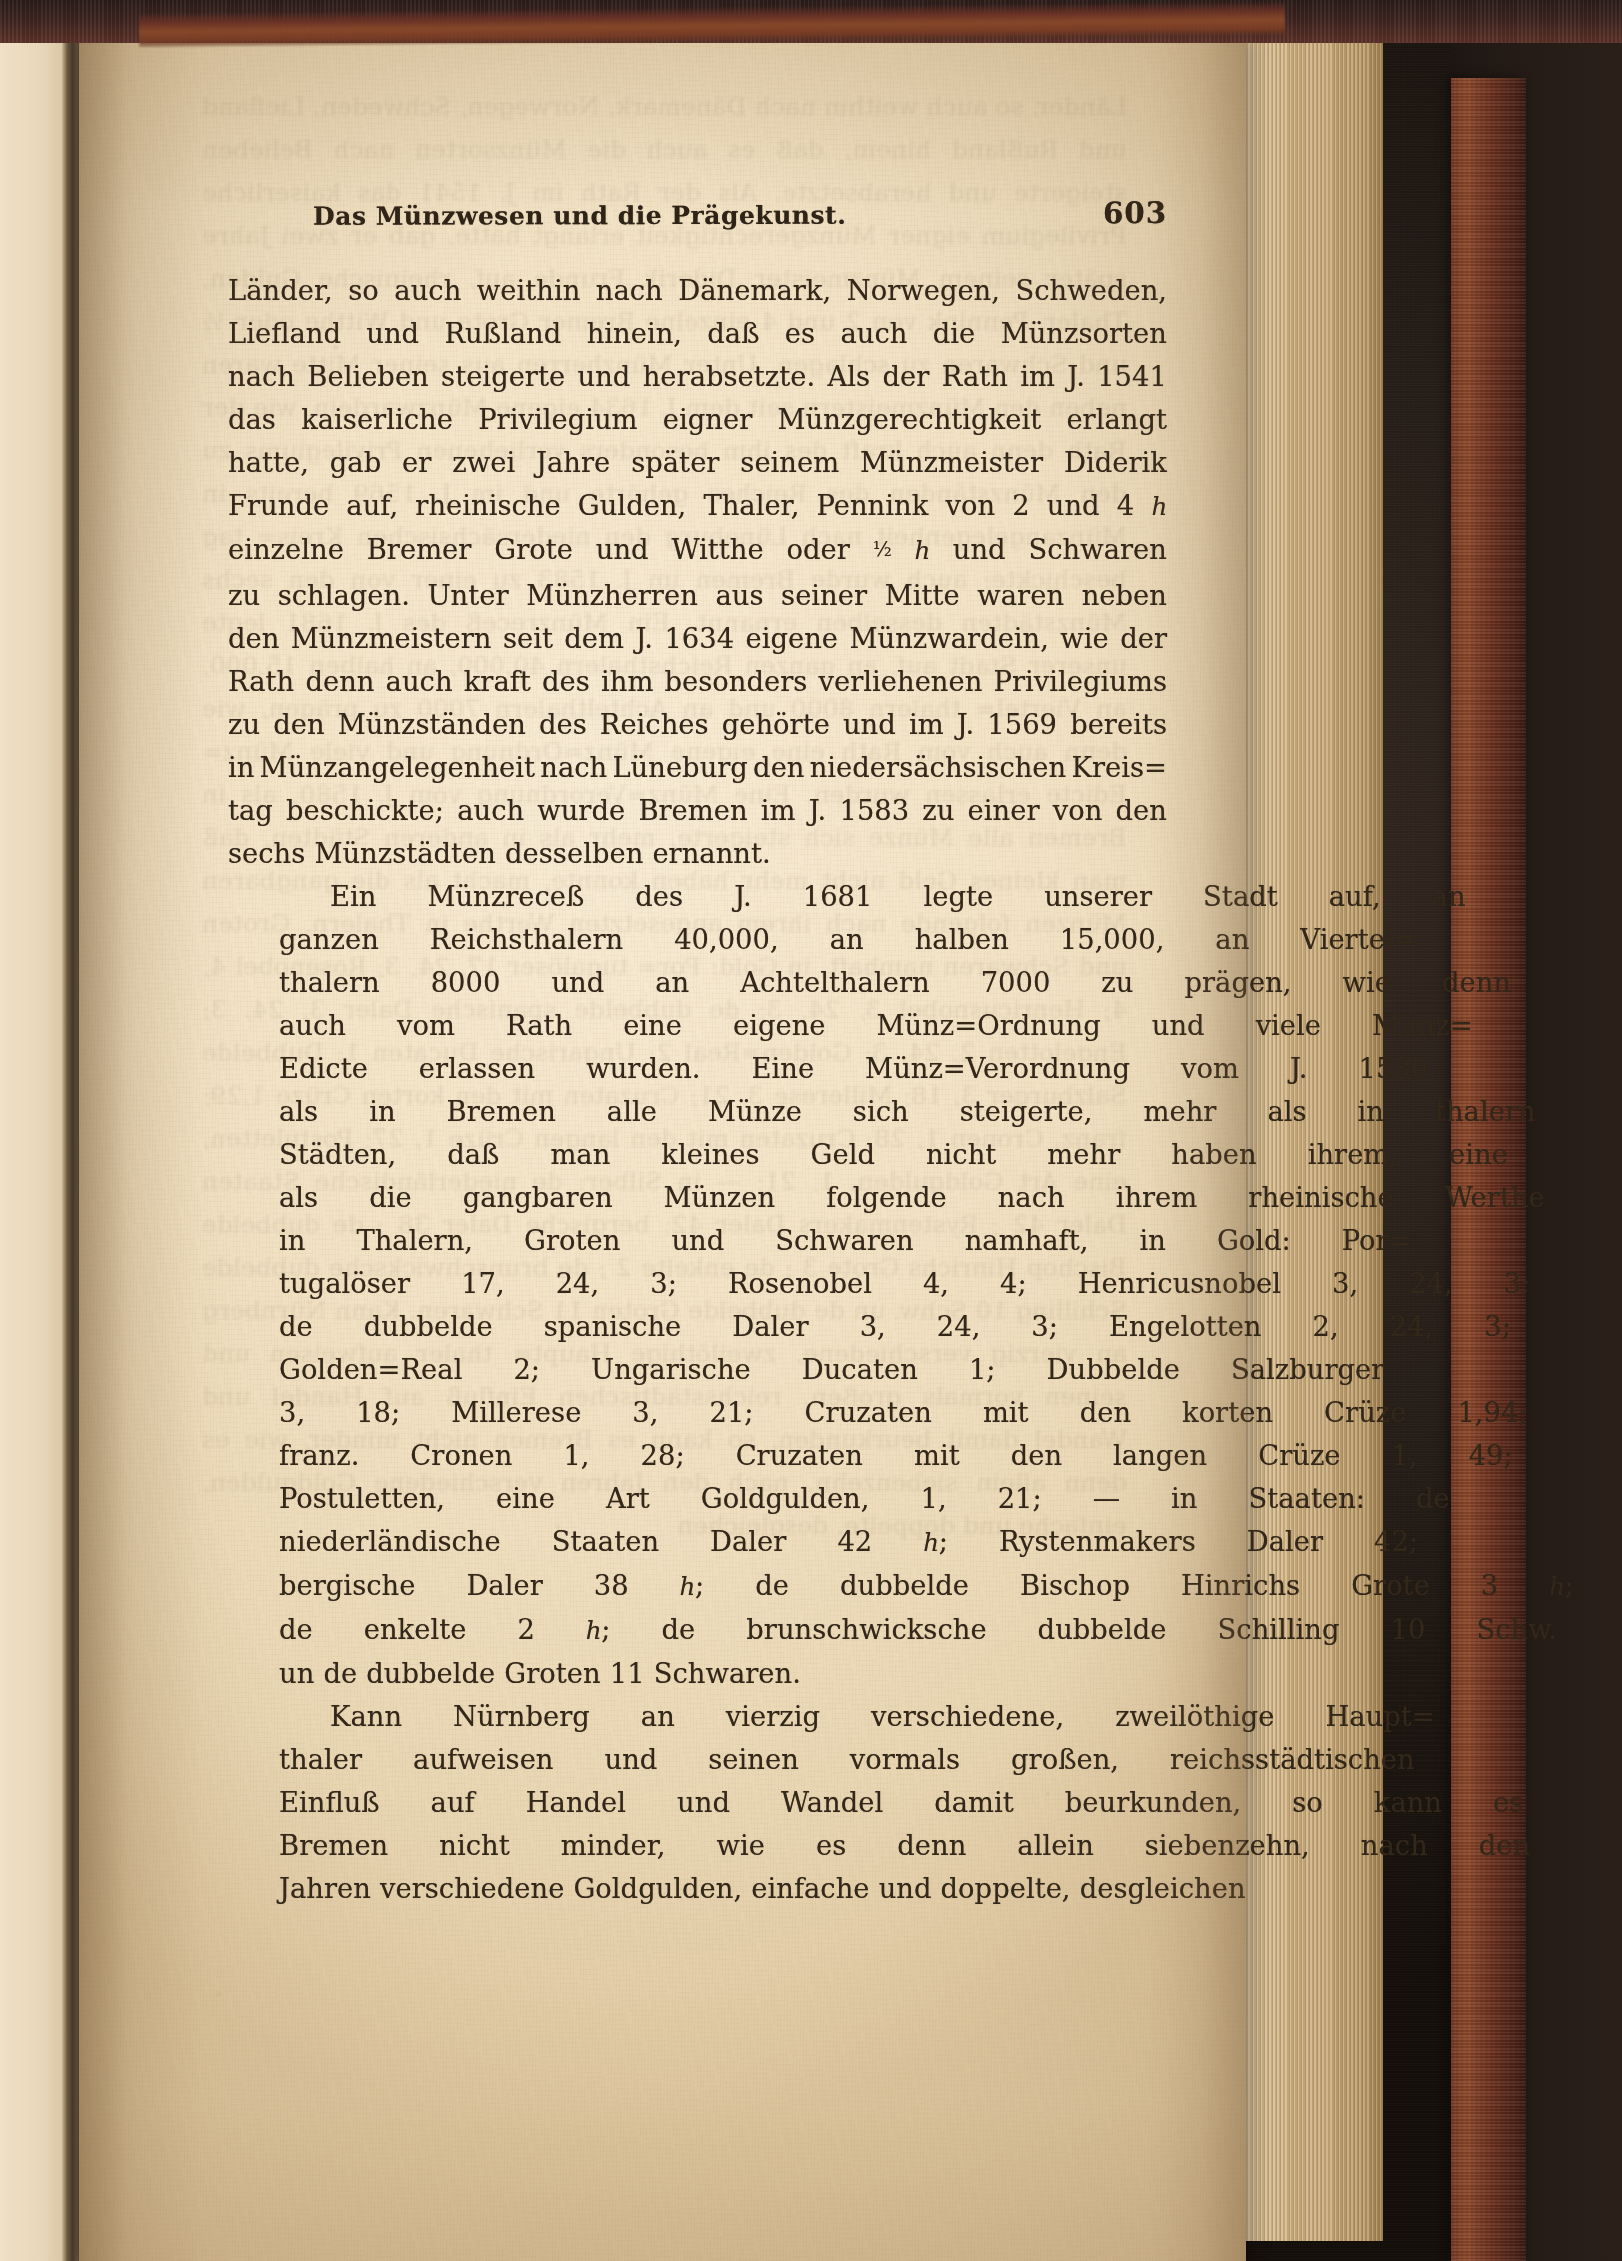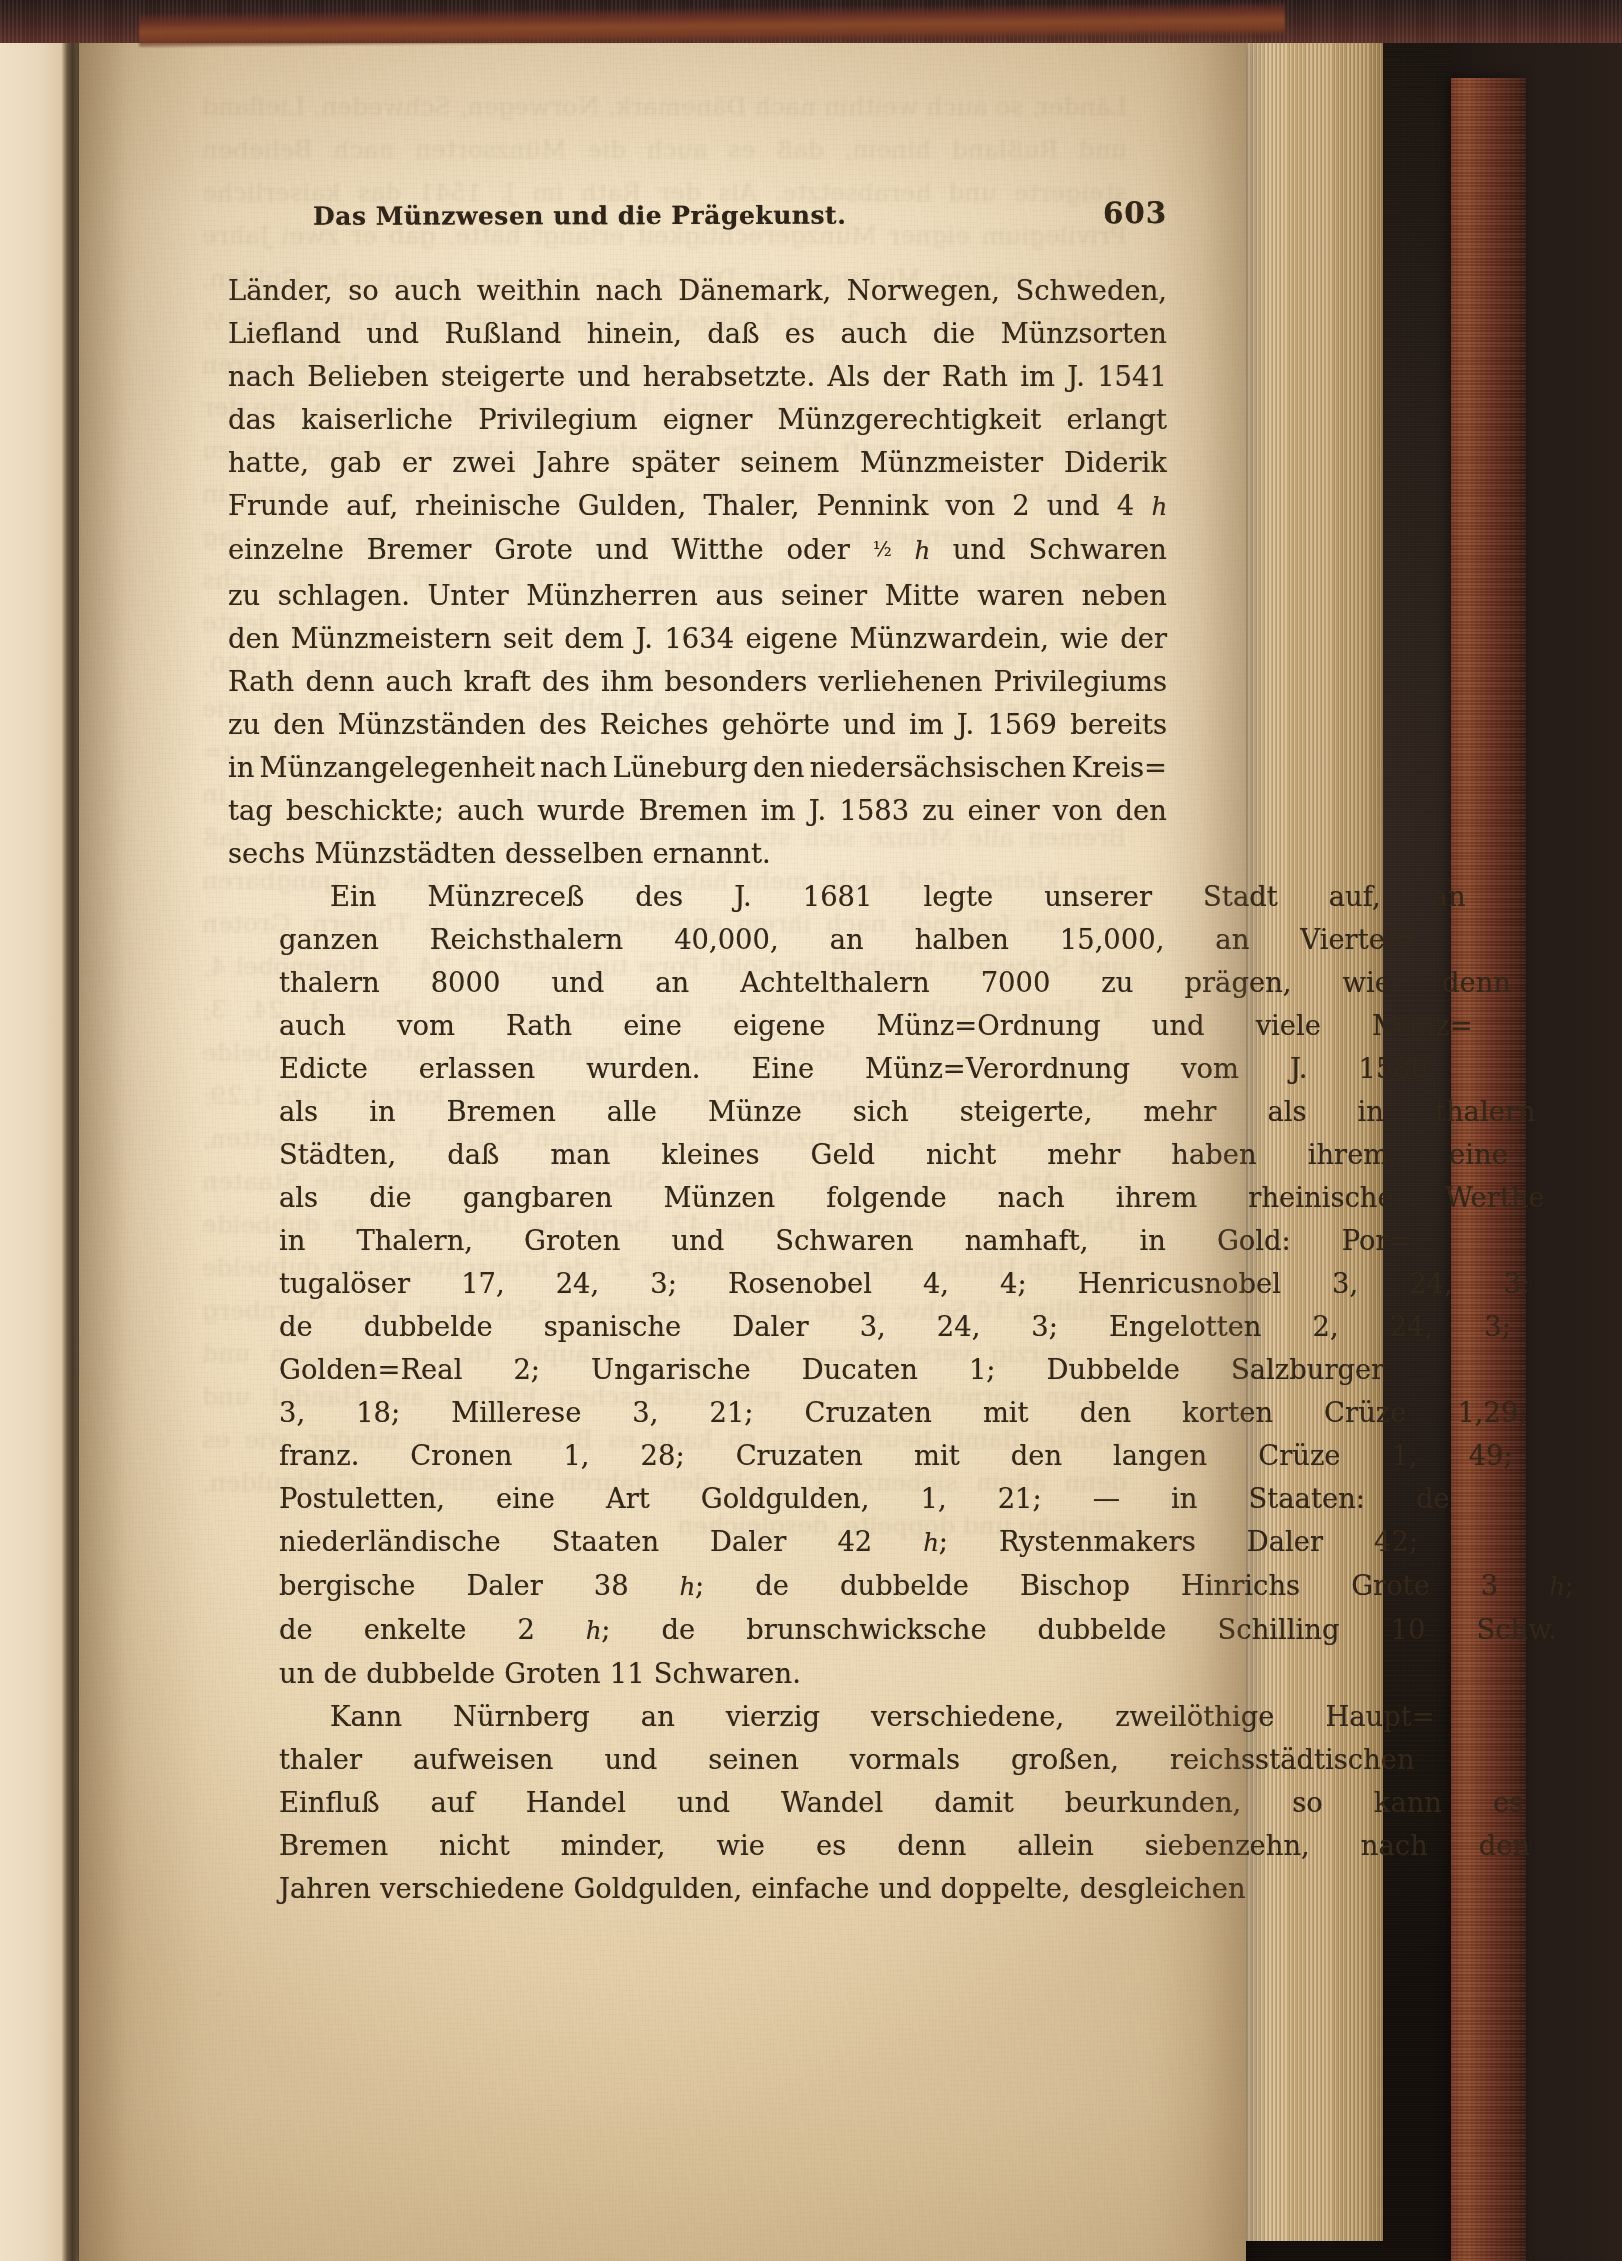--- a/index.html
+++ b/index.html
@@ -582,21 +582,21 @@
               <span>3,</span>
               <span>18;</span>
               <span>Millerese</span>
               <span>3,</span>
               <span>21;</span>
               <span>Cruzaten</span>
               <span>mit</span>
               <span>den</span>
               <span>korten</span>
               <span>Crüze</span>
-              <span>1,29;</span>
+              <span>1,94;</span>
             </span>
             <span class="line j">
               <span>franz.</span>
               <span>Cronen</span>
               <span>1,</span>
               <span>28;</span>
               <span>Cruzaten</span>
               <span>mit</span>
               <span>den</span>
               <span>langen</span>

